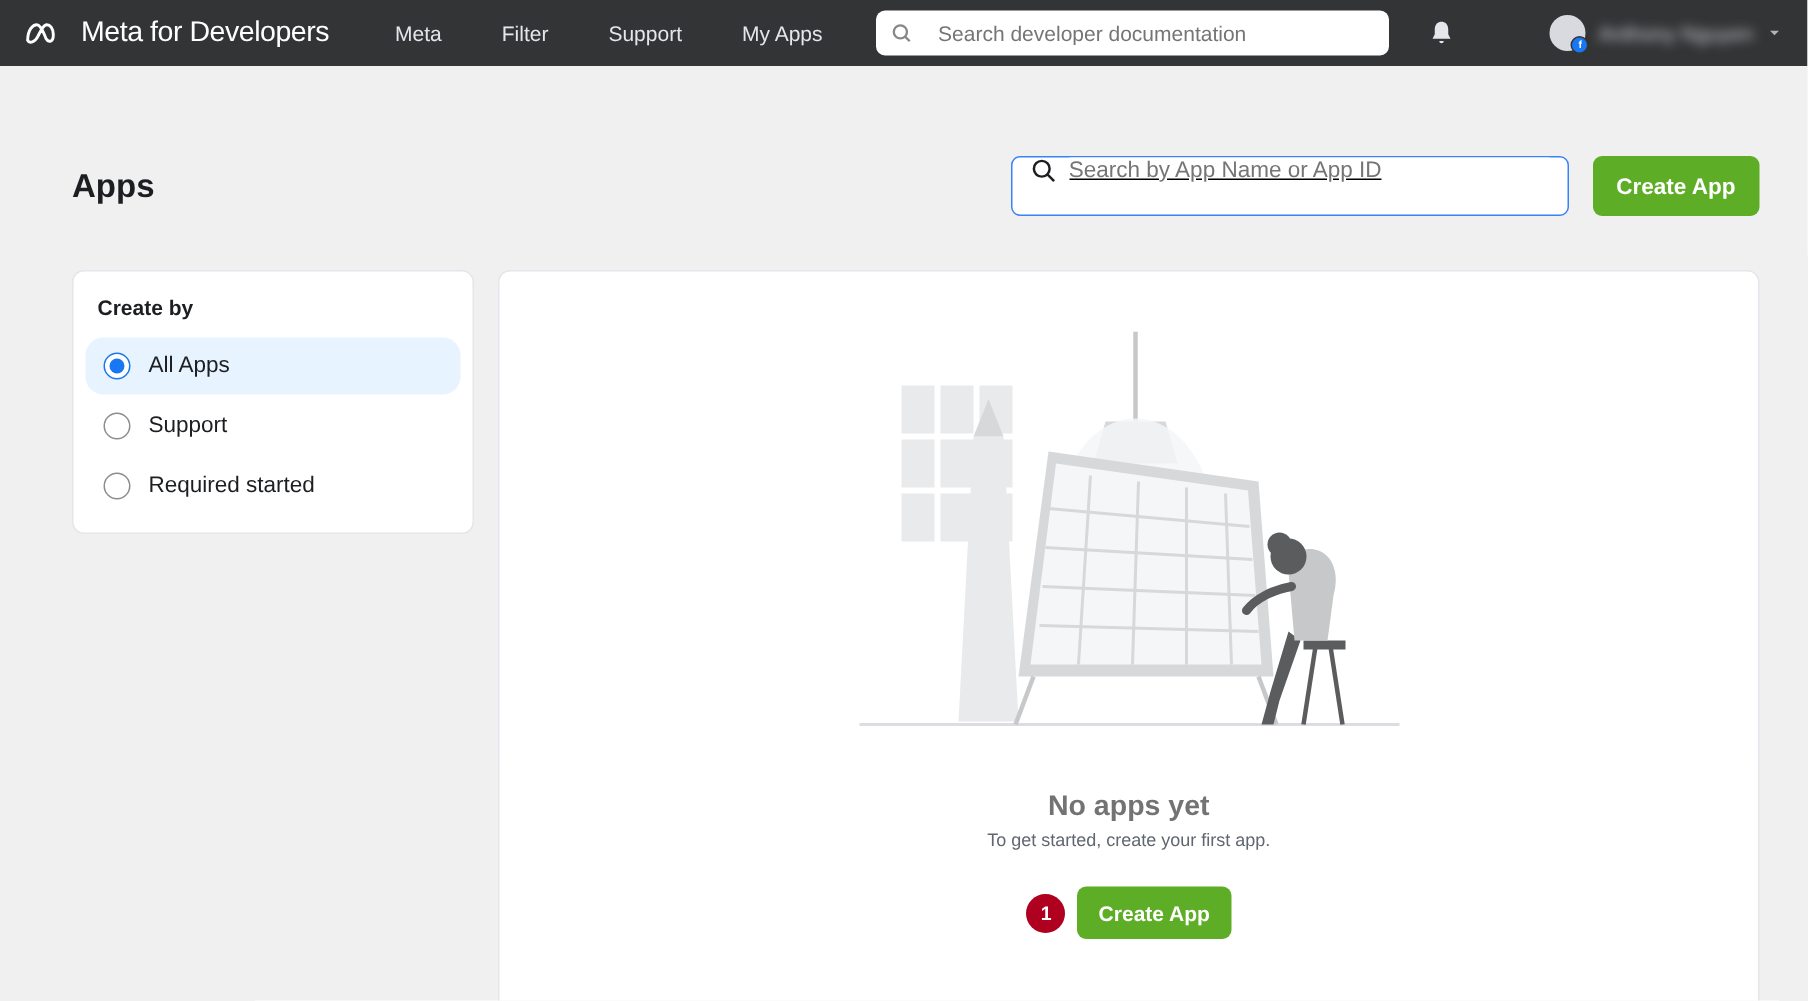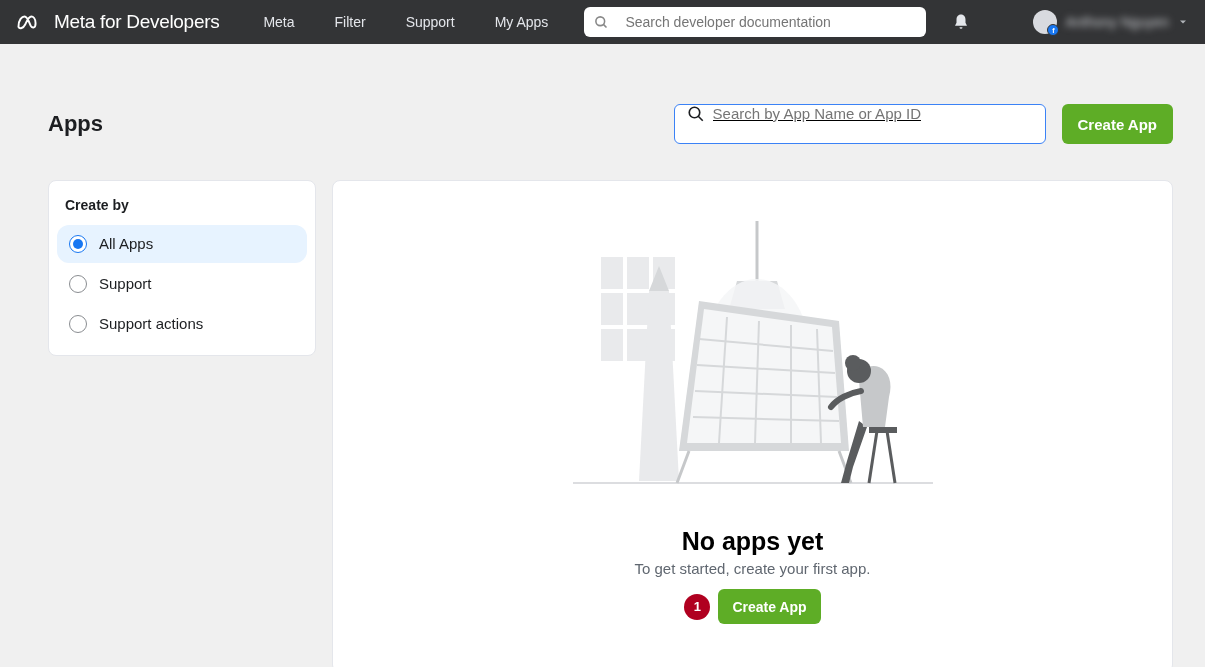--- a/index.html
+++ b/index.html
@@ -32,22 +32,22 @@
     .filter-list { display: flex; flex-direction: column; padding: 0 8px; gap: 2px; }
     .filter-item { display: flex; align-items: flex-start; gap: 12px; padding: 10px 12px; border-radius: 12px; cursor: pointer; font-size: 15px; color: #1c1e21; }
     .filter-item.selected { background: #e7f3ff; }
     .radio { width: 18px; height: 18px; border: 1.5px solid #8a8d91; border-radius: 50%; display: flex; align-items: center; justify-content: center; background: #fff; flex-shrink: 0; }
     .filter-item.selected .radio { border-color: #1877f2; }
     .radio-dot { width: 10px; height: 10px; background: #1877f2; border-radius: 50%; display: none; }
     .filter-item.selected .radio-dot { display: block; }
     
     .main-card { background: #fff; border: 1px solid #e4e6eb; border-radius: 8px; flex: 1; padding: 40px 24px 48px; display: flex; flex-direction: column; align-items: center; min-height: 480px; }
     .illus { width: 368px; height: 270px; position: relative; margin-bottom: 36px; }
-    .empty-title { font-size: 25px; font-weight: 700; color: #000000; margin-bottom: 4px; }
-    .empty-sub { font-size: 15px; color: #606770; margin-bottom: 12px; }
+    .empty-title { font-size: 19px; font-weight: 700; color: #737373; margin-bottom: 4px; }
+    .empty-sub { font-size: 12px; color: #606770; margin-bottom: 24px; }
     .create-row { display: flex; align-items: center; gap: 8px; }
     .num-badge { width: 26px; height: 26px; background: #b00020; color: #fff; border-radius: 50%; display: flex; align-items: center; justify-content: center; font-size: 13px; font-weight: 700; }
     .btn-create-sm { background: #5ead26; color: #fff; border: none; border-radius: 6px; height: 35px; padding: 0 14px; font-size: 14px; font-weight: 700; cursor: pointer; }
   </style>
 </head>
 <body>
 
 <div class="topnav">
   <div class="logo-area">
     <svg class="logo-glyph" viewBox="0 0 36 36" fill="none" stroke="#fff" stroke-width="3.2" stroke-linecap="round">
@@ -105,21 +105,21 @@
               <span class="radio-dot"></span>
             </span>
           <span>All Apps</span>
         </div>
         <div class="filter-item">
           <span class="radio"></span>
           <span>Support</span>
         </div>
         <div class="filter-item">
           <span class="radio"></span>
-          <span>Support actions</span>
+          <span>Required started</span>
         </div>
       </div>
     </div>
 
     <div class="main-card">
       <svg class="illus" viewBox="0 0 368 270">
 
         <line x1="4" y1="262" x2="364" y2="262" stroke="#dcdde0" stroke-width="2"></line>
 
         <rect x="32" y="36" width="22" height="32" fill="#e9eaec"></rect>

